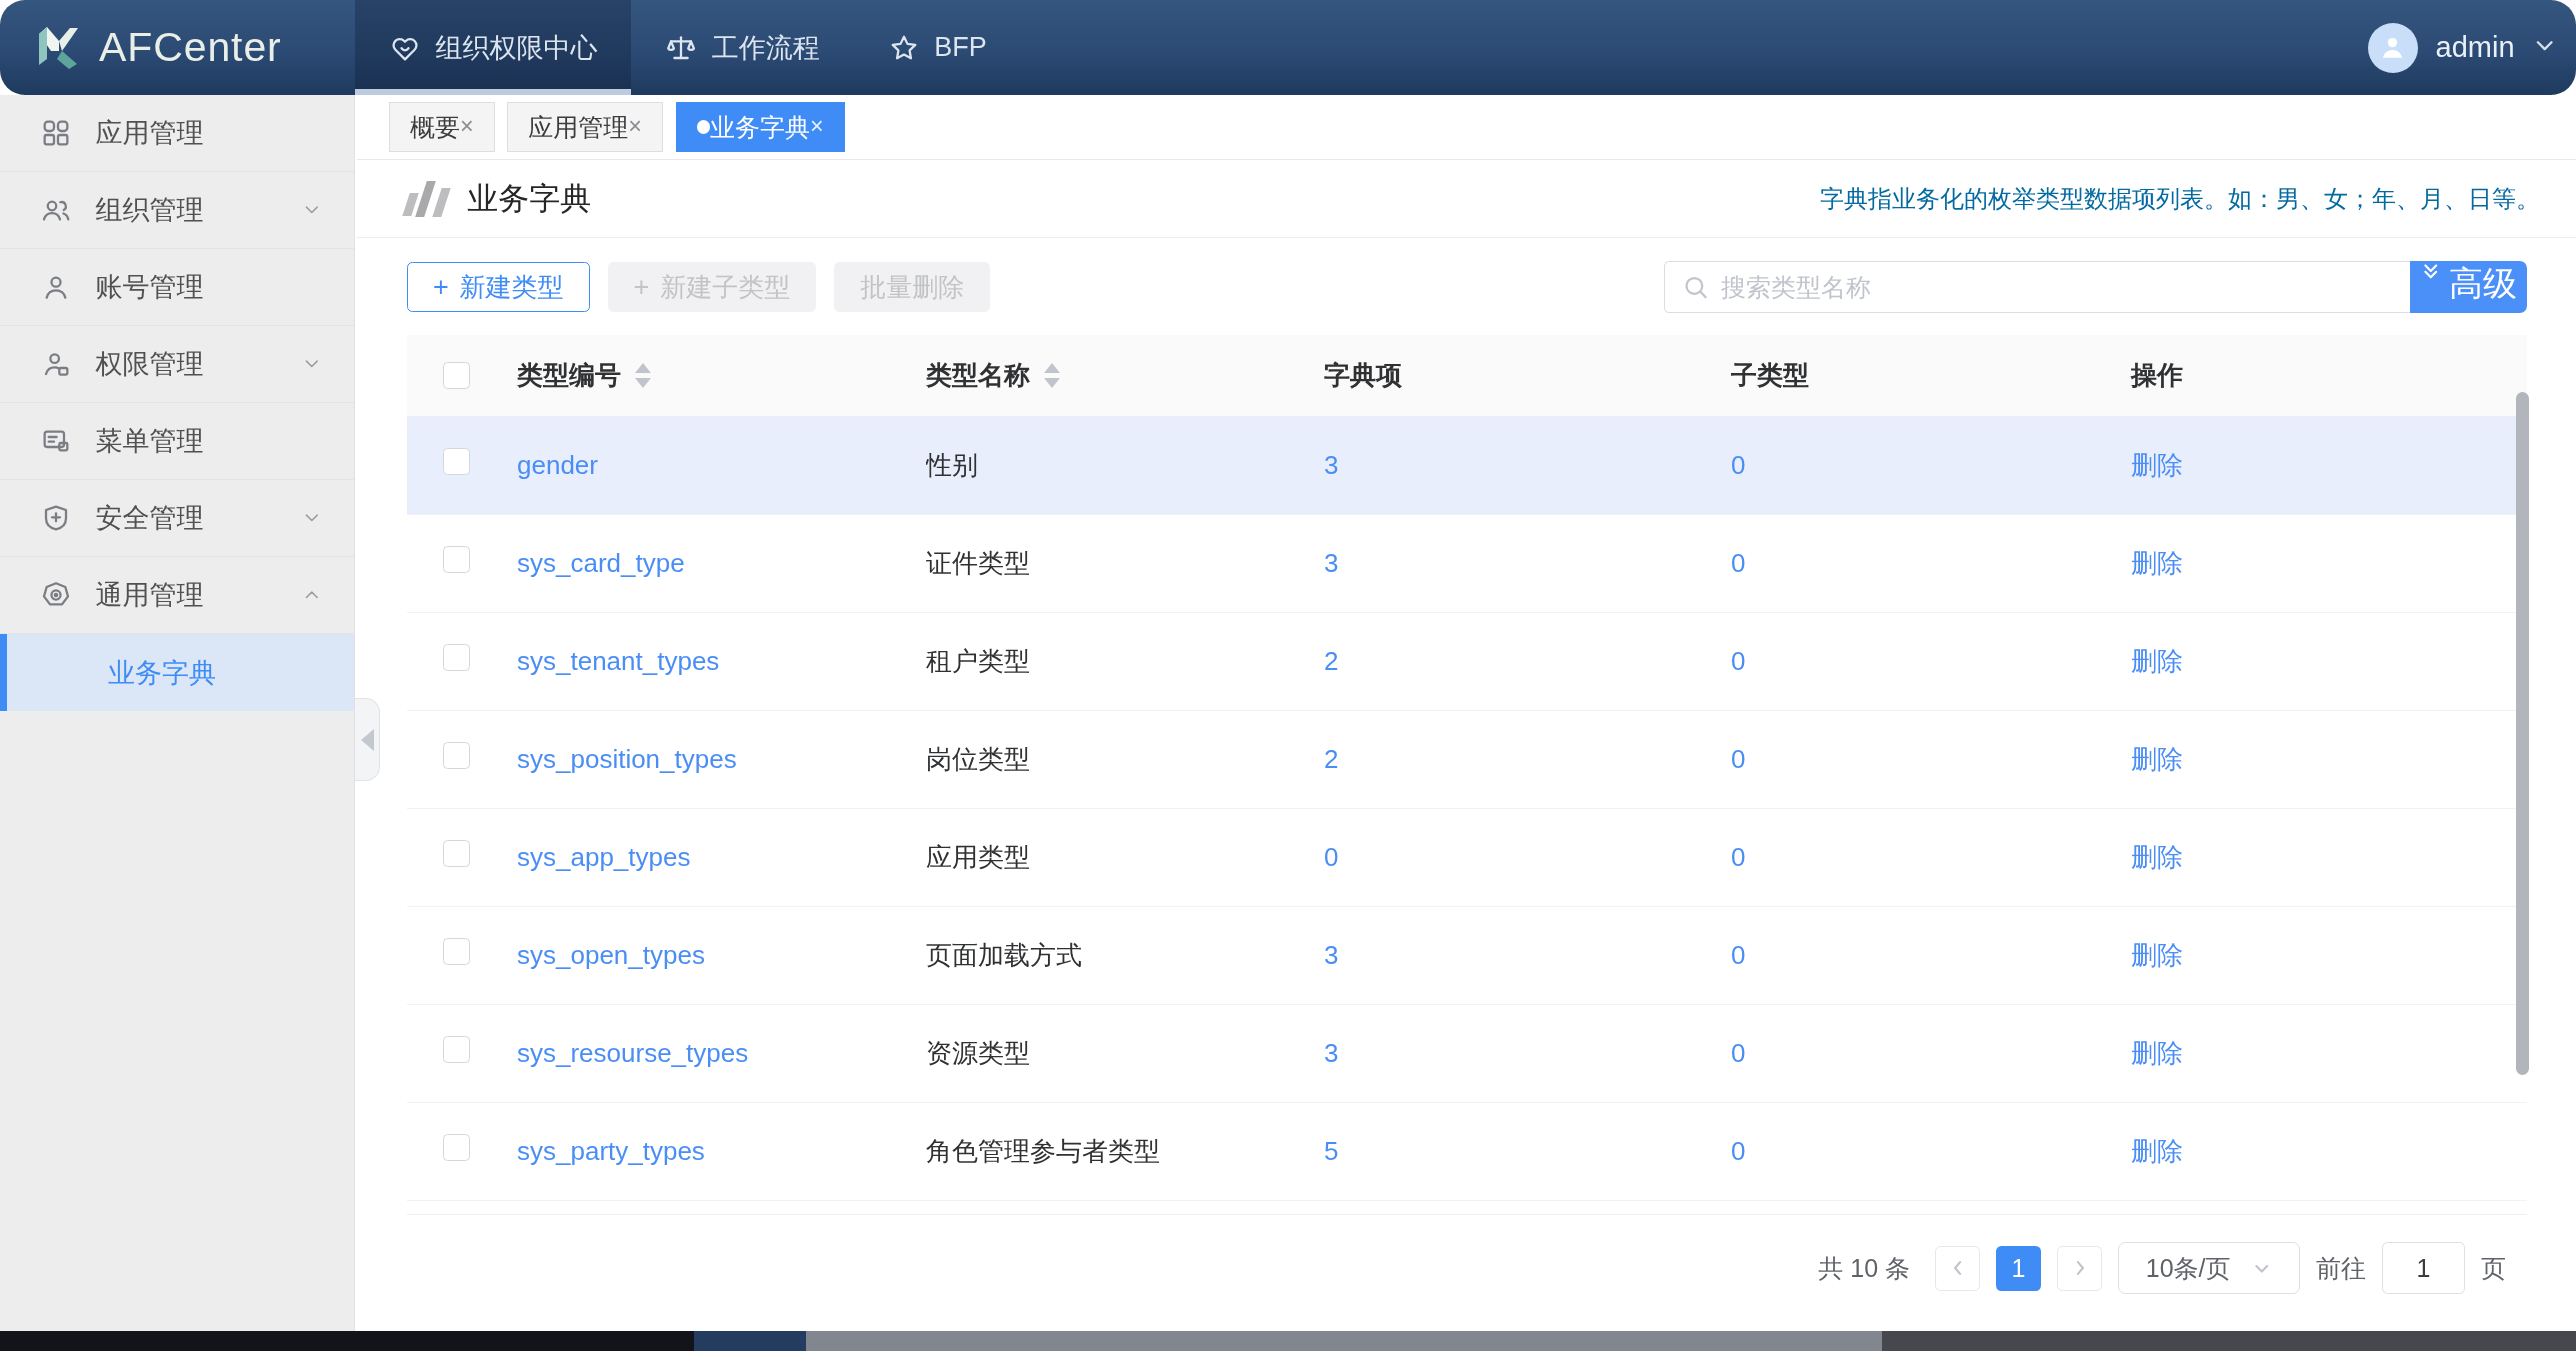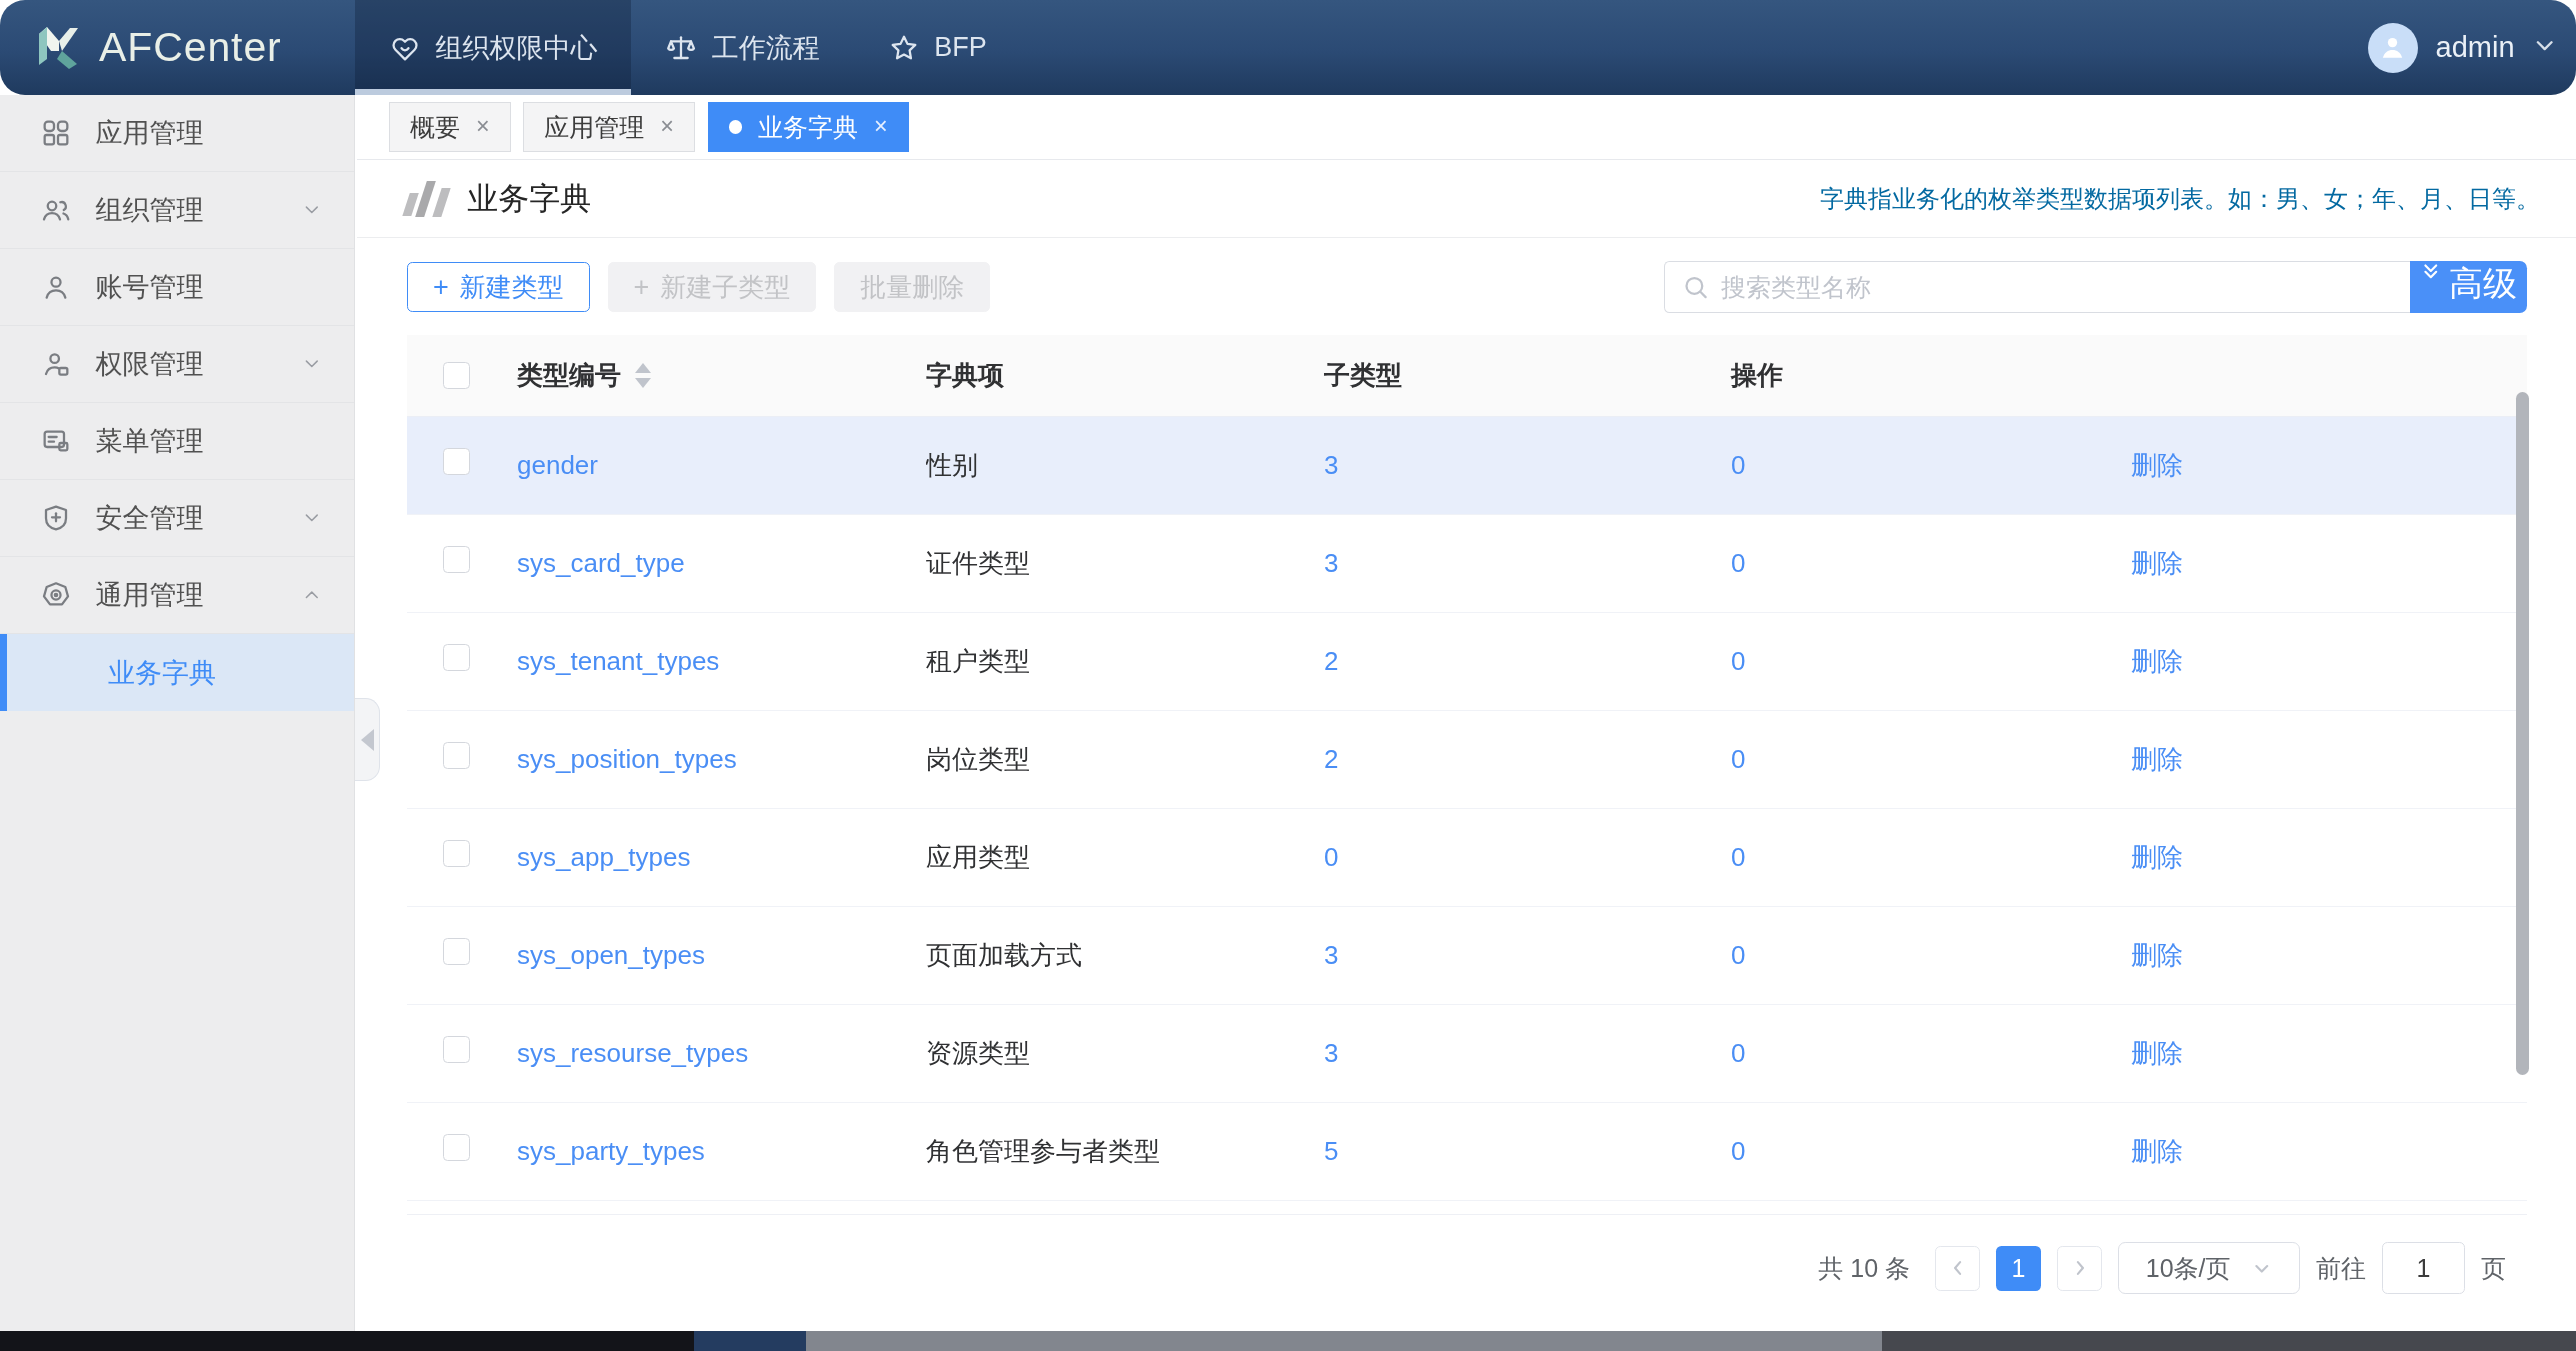--- a/index.html
+++ b/index.html
@@ -39,21 +39,21 @@
   .collapse-handle { position:absolute; top:698px; left:355px; width:25px; height:83px;
     background:#f3f4f6; border:1.8px solid #dfe3ea; border-left:none; border-radius:0 14.4px 14.4px 0;
     display:flex; align-items:center; justify-content:center; cursor:pointer; z-index:5; }
   .collapse-handle .tri { width:0; height:0; border-top:11.7px solid transparent; border-bottom:11.7px solid transparent; border-right:13.5px solid #c3c7cf; }
 
   
   .content { position:absolute; left:357px; top:95px; right:0; bottom:20px; background:#fff; }
 
   .tabstrip { height:65px; display:flex; align-items:center; gap:12.6px; padding-left:32px;
     border-bottom:1.8px solid #e7e9ed; background:#fff; }
-  .tab { height:50px; display:flex; align-items:center; gap:16px; padding:0 20px;
+  .tab { height:50px; display:flex; align-items:center; padding:0 20px;
     background:#f4f4f5; border:1.8px solid #dcdee2; color:#3c3c3c; font-size:25px; cursor:pointer; }
   .tab .tab-dot { display:none; width:13.5px; height:13.5px; border-radius:50%; background:#fff; }
   .tab .tab-close { font-size:23.4px; color:#8a8d93; line-height:1; cursor:pointer; }
   .tab.active { background:#3f8cf7; border-color:#3f8cf7; color:#fff; }
   .tab.active .tab-dot { display:block; }
   .tab.active .tab-close { color:#e6efff; }
 
   .page-header { height:78px; display:flex; align-items:center; padding:0 36px 0 49px;
     border-bottom:1.8px solid #ecedef; }
   .title-mark { display:flex; align-items:flex-end; gap:6.3px; margin-right:21.6px; }
@@ -357,20 +357,27 @@
             <span class="checkbox"></span>
           </div>
         <div class="th">
           <span>类型编号</span>
           <span class="sort">
               <i class="up"></i>
               <i class="dn"></i>
             </span>
         </div>
         <div class="th">
+          <span>类型名称</span>
+          <span class="sort">
+              <i class="up"></i>
+              <i class="dn"></i>
+            </span>
+        </div>
+        <div class="th">
             <span>字典项</span>
           </div>
         <div class="th">
             <span>子类型</span>
           </div>
         <div class="th">
             <span>操作</span>
           </div>
       </div>
       <div id="table-body">

